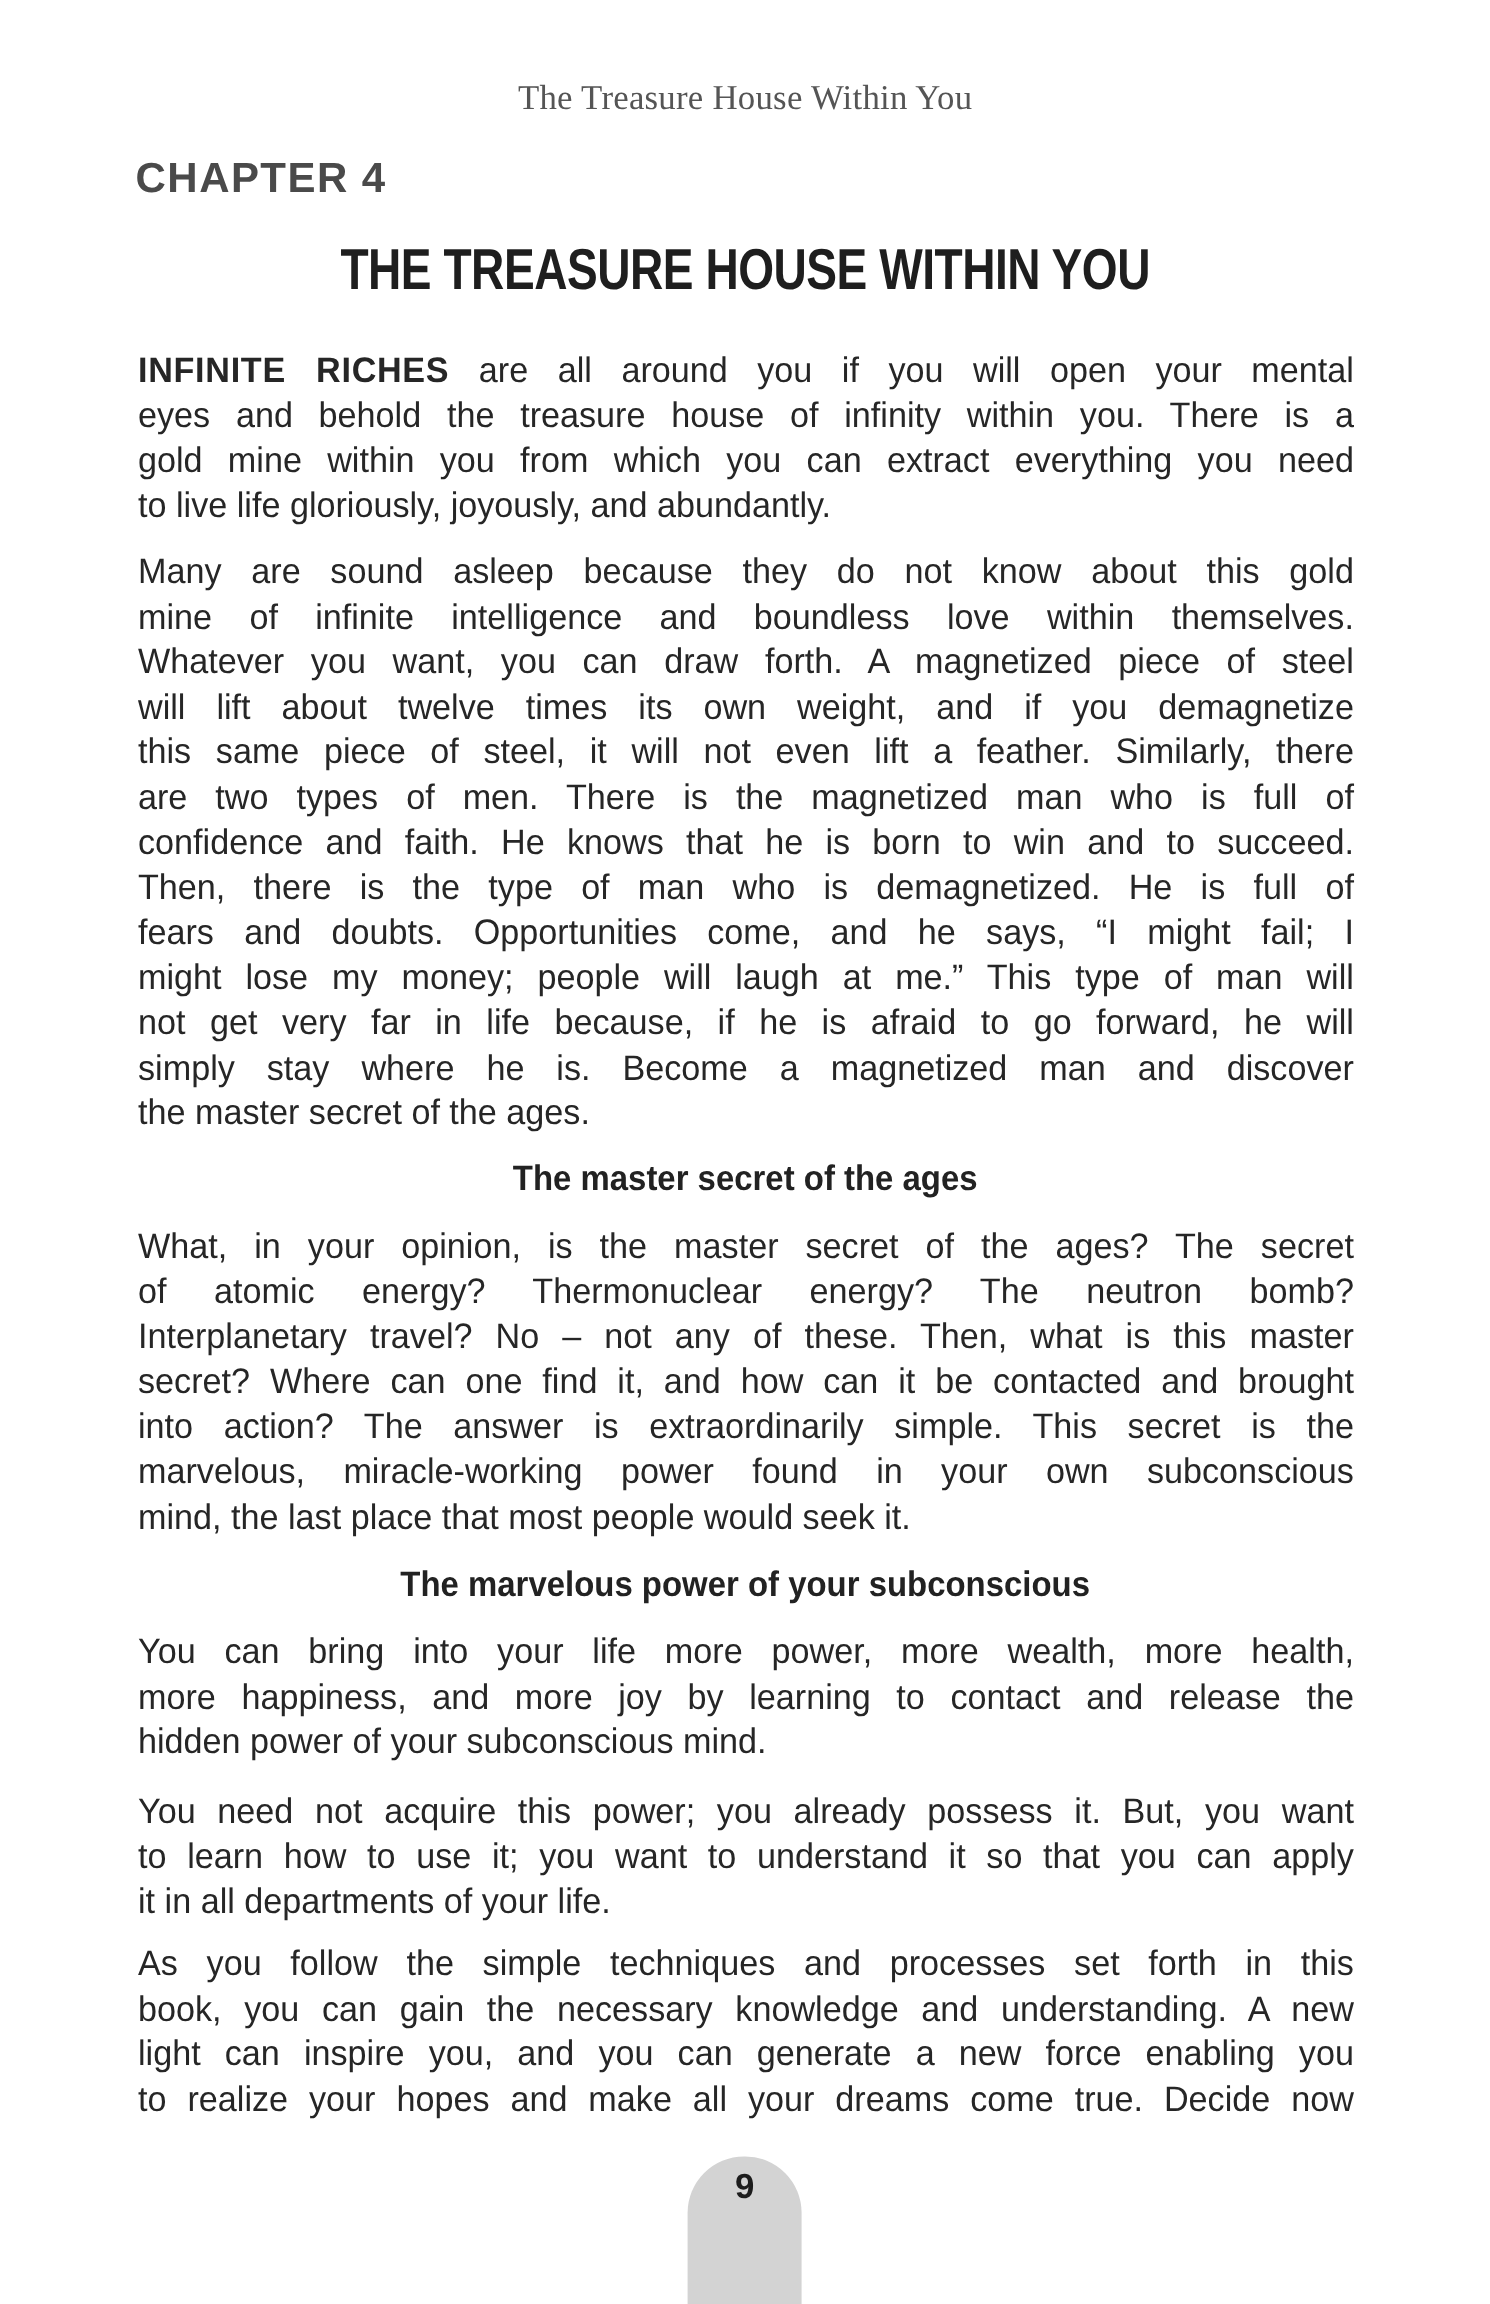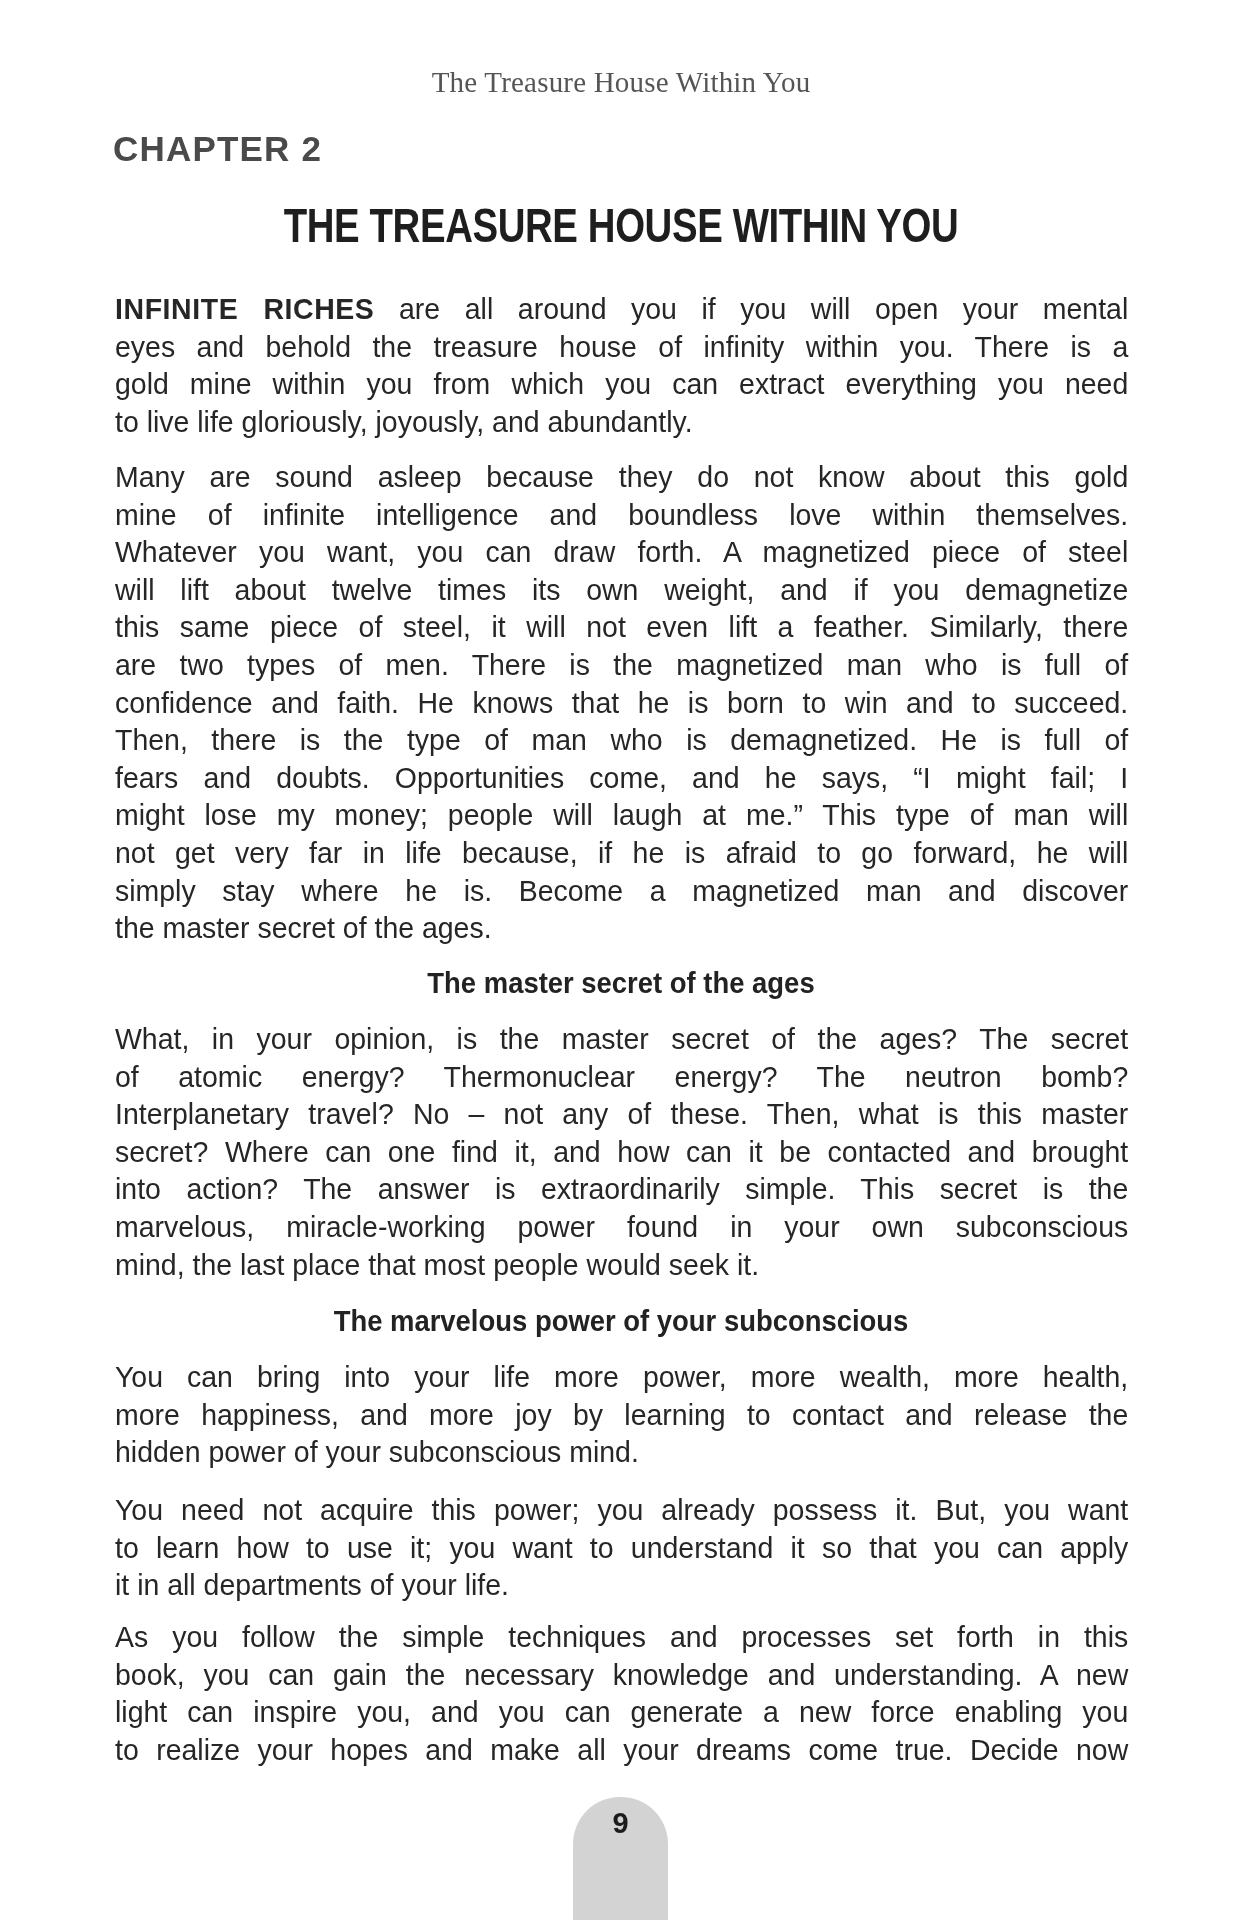--- a/index.html
+++ b/index.html
@@ -46,21 +46,21 @@
       font-size: 29px; line-height: 36px; color: #1c1c1c;
     }
   </style>
 </head>
 <body>
 
 <div class="page">
 
   <div class="running-header">The Treasure House Within You</div>
 
-  <div class="chapter-label">CHAPTER 2</div>
+  <div class="chapter-label">CHAPTER 4</div>
 
   <div class="chapter-title">THE TREASURE HOUSE WITHIN YOU</div>
 
   <div class="body-col" style="top:290px;">
     <div class="line" style="top:0px;"><span class="lead">INFINITE RICHES</span><span> are all around you if you will open your mental</span></div>
     <div class="line" style="top:37.6px;">eyes and behold the treasure house of infinity within you. There is a</div>
     <div class="line" style="top:75.2px;">gold mine within you from which you can extract everything you need</div>
     <div class="line last" style="top:112.8px;">to live life gloriously, joyously, and abundantly.</div>
   </div>
 

